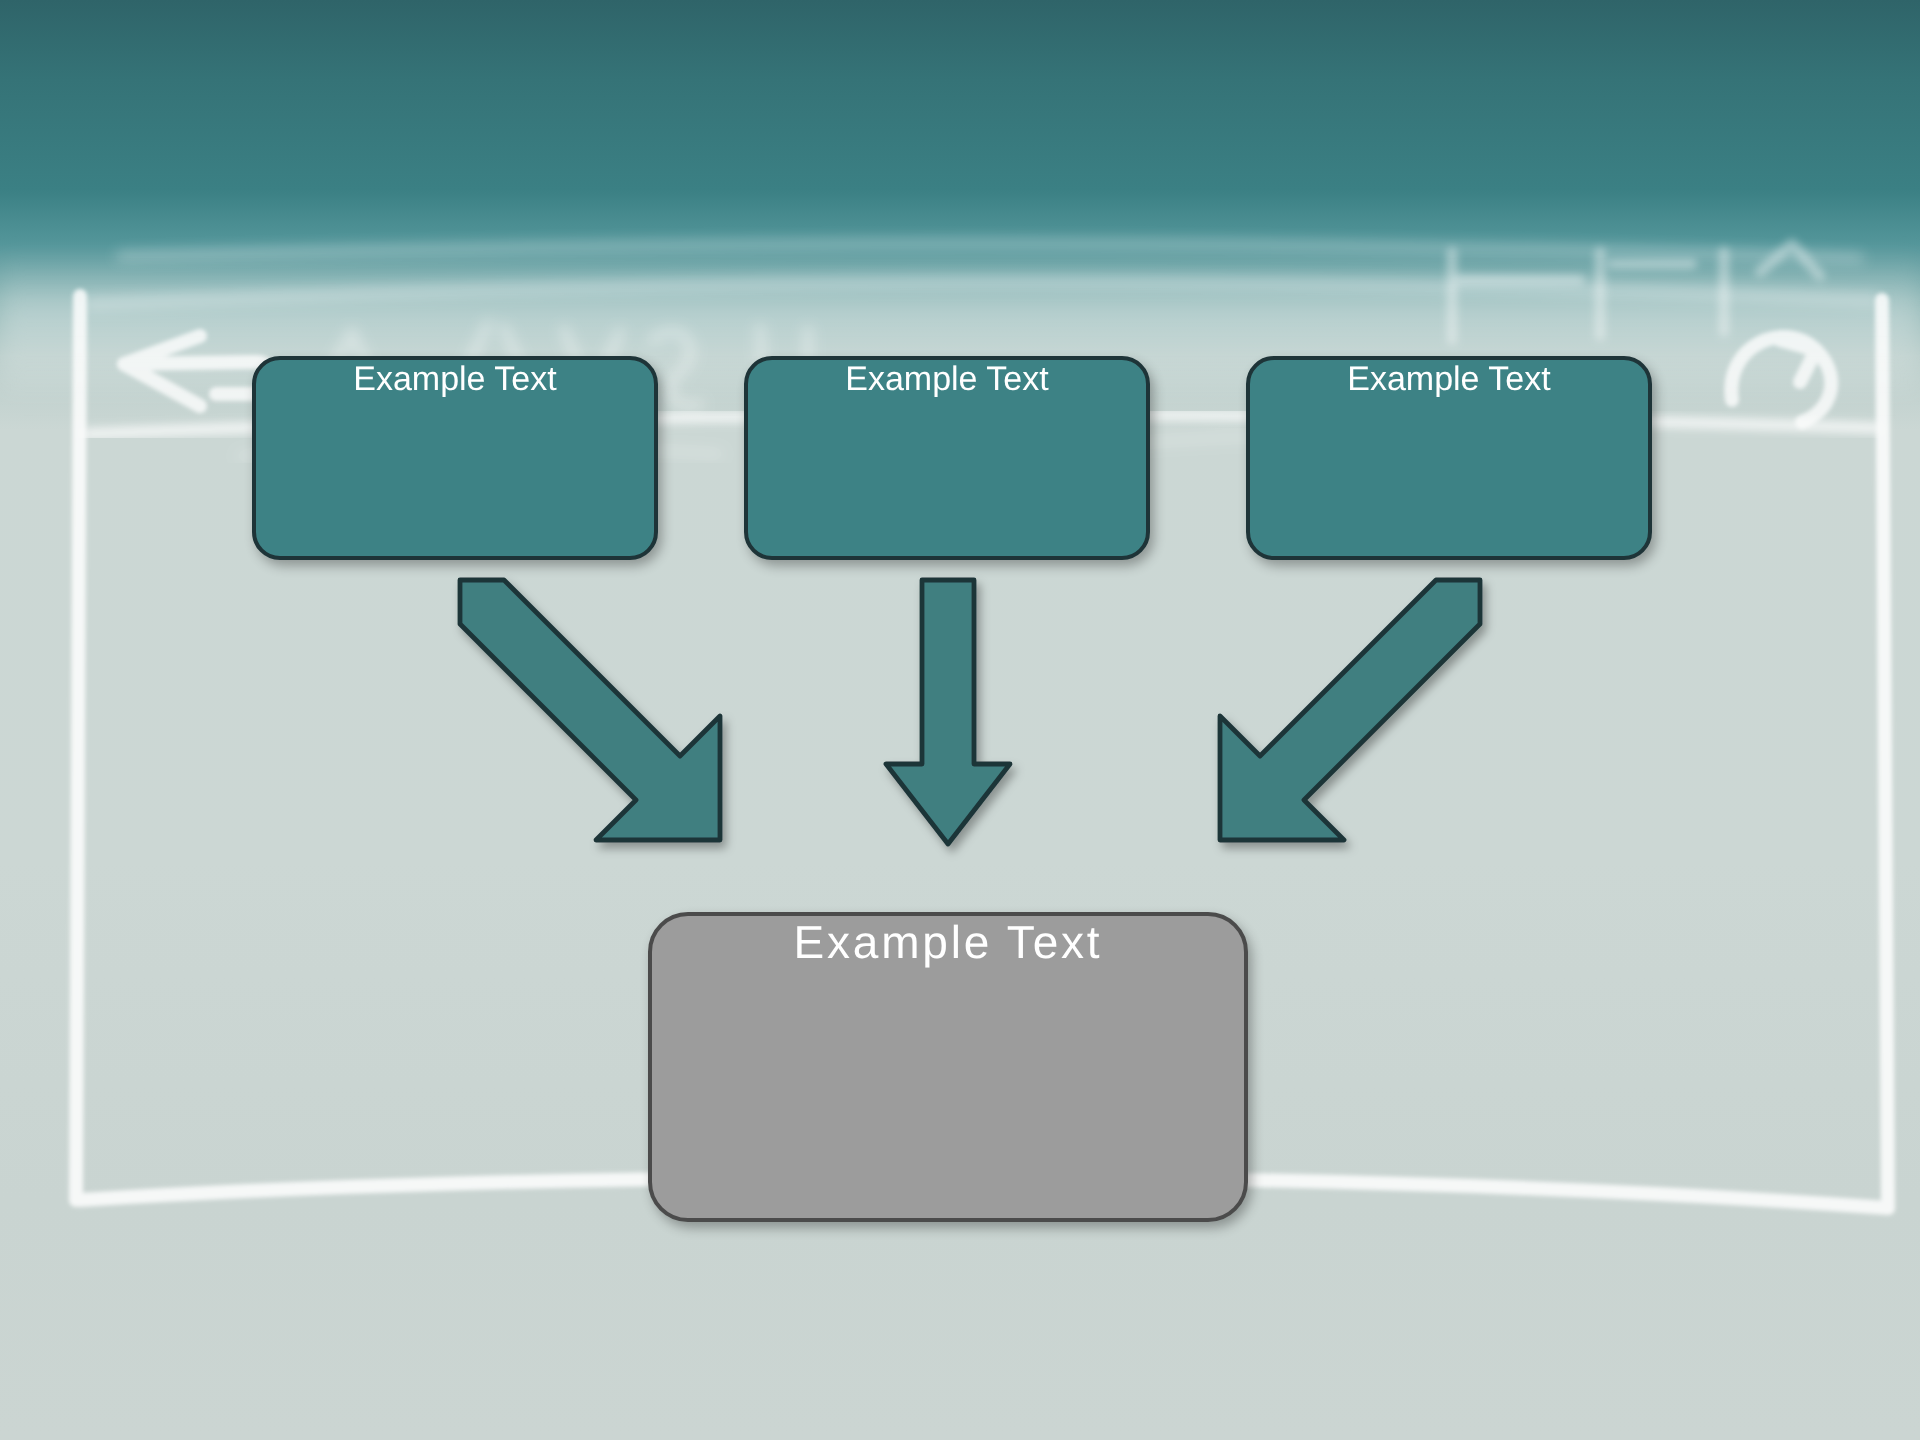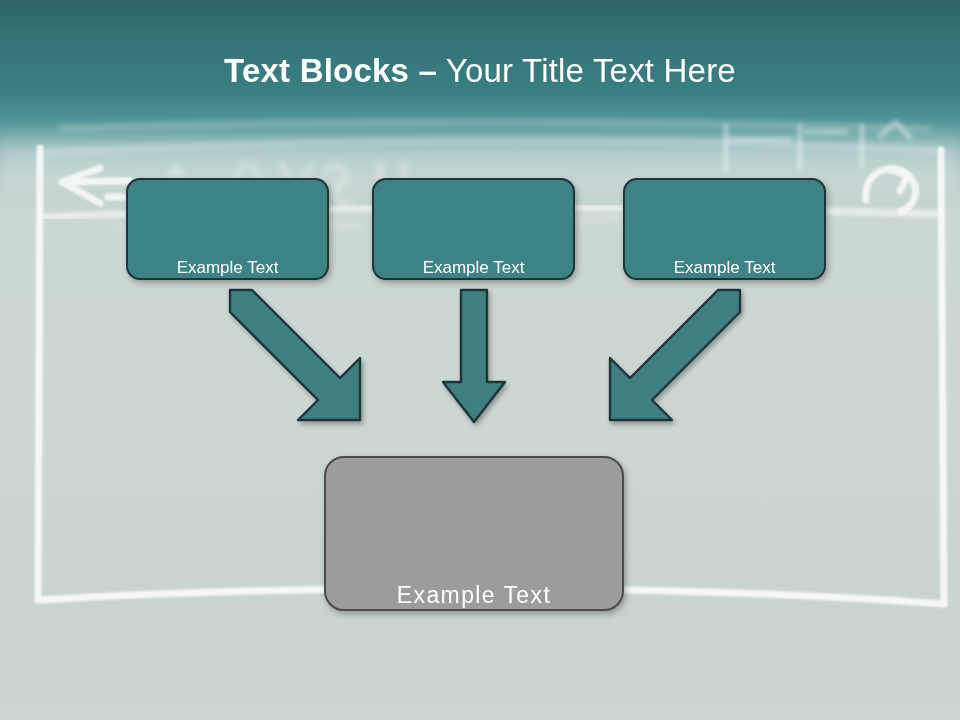--- a/index.html
+++ b/index.html
@@ -76,21 +76,21 @@
     white-space: nowrap;
   }
   .title .strong { font-weight: bold; }
   .title .light  { font-weight: normal; }
 
   
   .node {
     position: absolute;
     box-sizing: border-box;
     display: flex;
-    align-items: flex-end;
+    align-items: flex-start;
     justify-content: center;
     color: #ffffff;
     border-radius: 14px;
     box-shadow: 2px 3px 6px rgba(0,0,0,0.30);
   }
   .node-top {
     width: 203px;
     height: 102px;
     background: #3d8285;
     border: 2.4px solid #1e3438;
@@ -192,23 +192,20 @@
         <g filter="url(#chalkblur3)" opacity="0.30">
           <path d="M560,222 C 640,216 720,216 800,221" stroke-width="4"></path>
           <path d="M120,228 C 200,223 290,222 360,227" stroke-width="4"></path>
         </g>
       </g>
     </svg>
   </div>
 
   <div class="seam-haze"></div>
 
-  <div class="title">
-    <span class="strong">Text Blocks –</span><span class="light"> Your Title Text Here</span>
-  </div>
 
   <div class="arrows">
     <svg viewBox="0 0 960 720" xmlns="http://www.w3.org/2000/svg">
       <defs>
         <filter id="arrowshadow" x="-25%" y="-25%" width="160%" height="160%">
           <feDropShadow dx="2" dy="3" stdDeviation="2.4" flood-color="#000000" flood-opacity="0.32"></feDropShadow>
         </filter>
       </defs>
 
       <g filter="url(#arrowshadow)">

